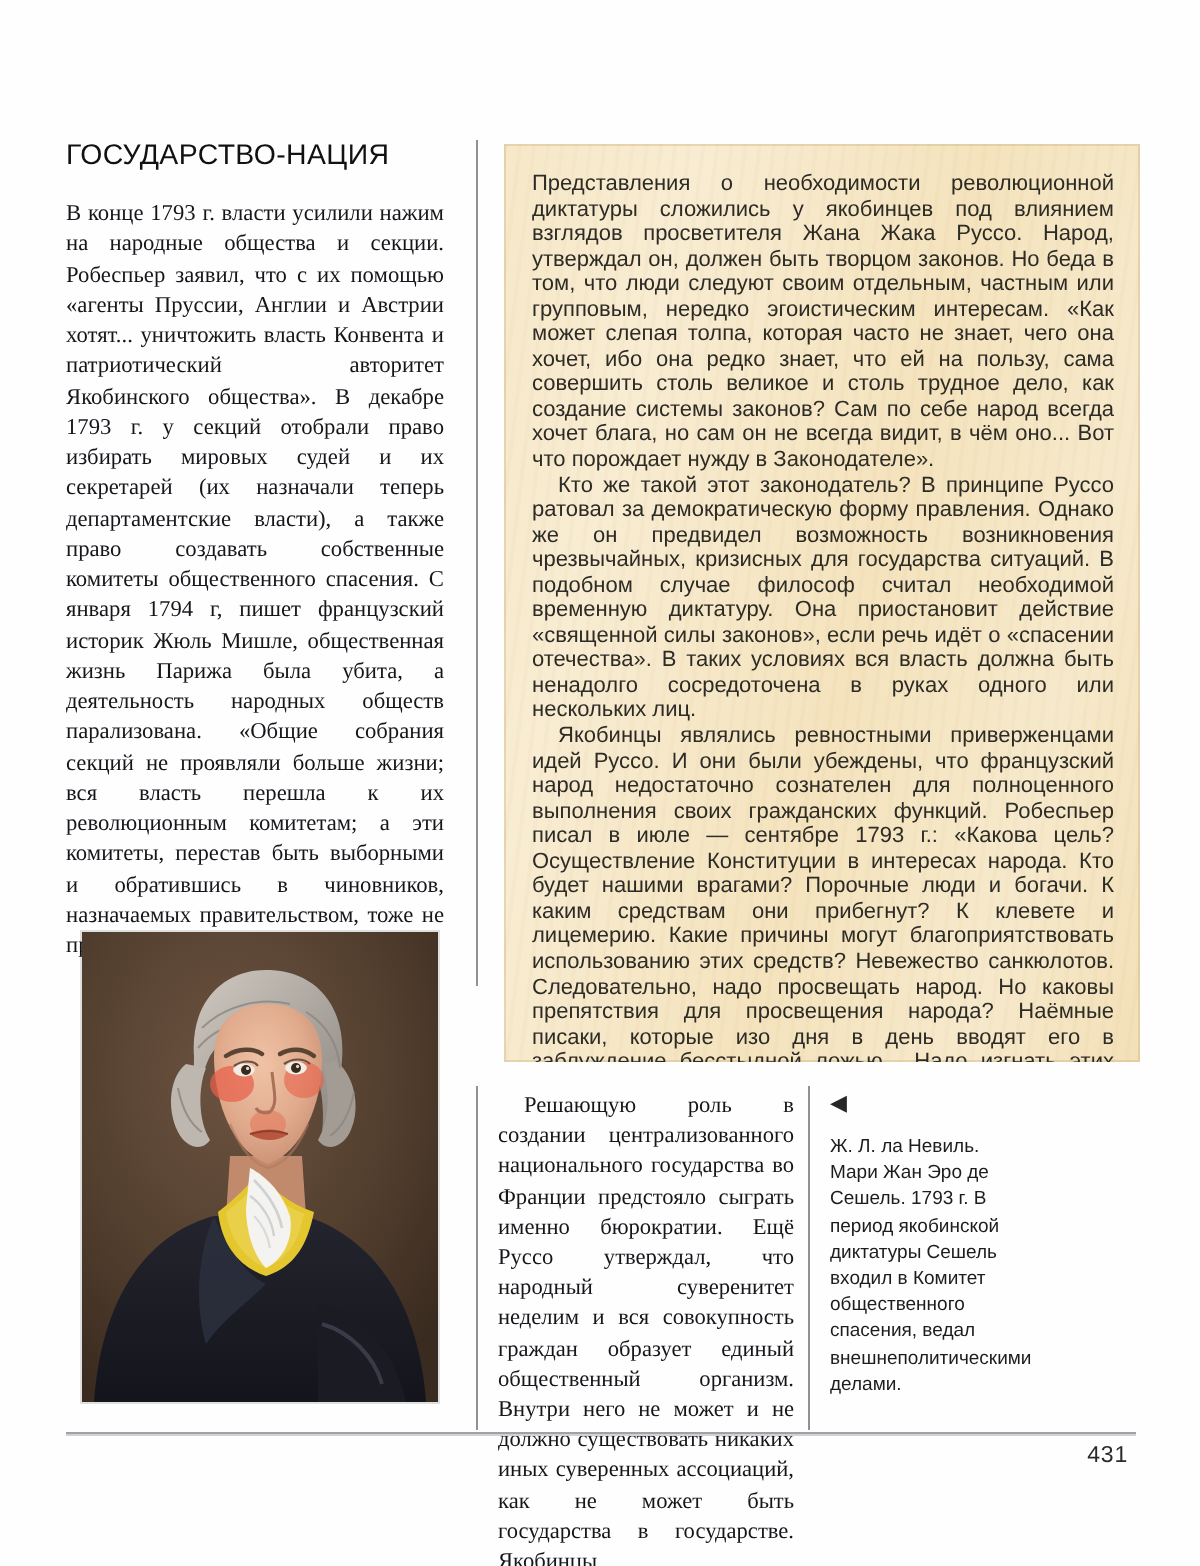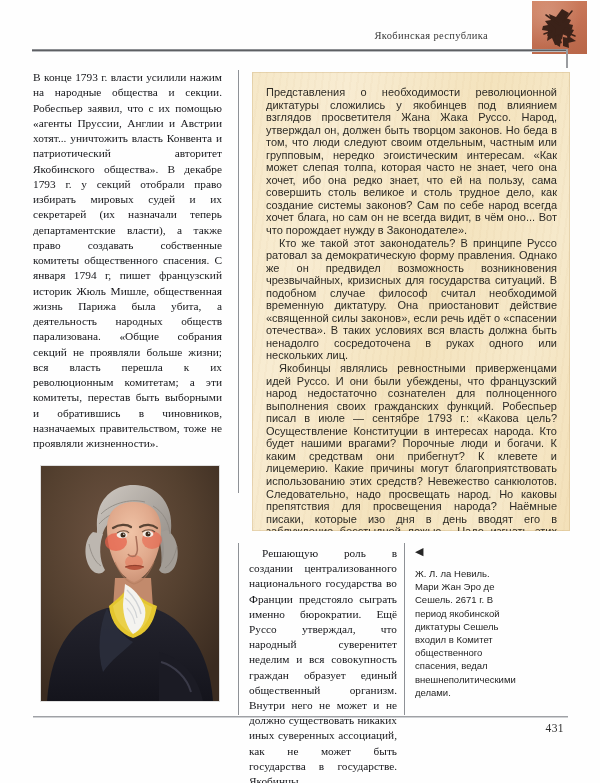--- a/index.html
+++ b/index.html
@@ -223,57 +223,34 @@
     line-height: 13.2px;
     color: #1d1d1d;
     margin: 0;
   }
 
   
   .folio {
     position: absolute;
     right: 36px;
     top: 722px;
-    font-family: Liberation Serif, serif;
+    font-family: Liberation Sans, sans-serif;
     font-size: 11.5px;
     color: #2a2a2a;
     letter-spacing: 0.4px;
   }
 </style>
 </head>
 <body>
 
 <div class="page">
 
-  <div class="header-zone">
-    <div class="running-head">Якобинская республика</div>
-
-    <div class="head-emblem">
-      <svg width="55" height="53" viewBox="0 0 55 53" aria-hidden="true">
-        <g fill="#3b2219">
-          <path d="M30 8 l7 4 -3 5 5 2 -2 4 4 1 -1 4 -6 1 2 5 -5 -1 -1 6 -4 -5 -4 5 -2 -6 -5 2 1 -5 -6 -1 1 -4 5 -1 -3 -4 6 -1 -2 -6 7 3z"></path>
-          <path d="M18 22 l6 6 -2 8 5 -3 3 9 -7 2 -3 -7 -5 3z"></path>
-          <path d="M33 26 l9 3 -4 7 6 4 -8 2 -1 -7 -5 -2z"></path>
-          <path d="M24 34 l5 2 -1 10 -5 -3z"></path>
-          <path d="M31 36 l5 1 1 10 -6 -2z"></path>
-        </g>
-        <g stroke="#3b2219" stroke-width="1.6" fill="none" stroke-linecap="round">
-          <path d="M14 14 L28 24"></path>
-          <path d="M40 10 L31 21"></path>
-          <path d="M12 33 L20 30"></path>
-          <path d="M43 35 L36 32"></path>
-        </g>
-      </svg>
-    </div>
-
-    <div class="rule-top"></div>
-    <div class="rule-drop"></div>
-  </div>
 
   <div class="col-left">
+    <h1 class="section-title">ГОСУДАРСТВО-НАЦИЯ</h1>
     <p class="body-par">В конце 1793 г. власти усилили нажим на народные общества и секции. Робеспьер заявил, что с их помощью «агенты Пруссии, Англии и Австрии хотят... уничтожить власть Конвента и патриотический авторитет Якобинского общества». В декабре 1793 г. у секций отобрали право избирать мировых судей и их секретарей (их назначали теперь департаментские власти), а также право создавать собственные комитеты общественного спасения. С января 1794 г, пишет французский историк Жюль Мишле, общественная жизнь Парижа была убита, а деятельность народных обществ парализована. «Общие собрания секций не проявляли больше жизни; вся власть перешла к их революционным комитетам; а эти комитеты, перестав быть выборными и обратившись в чиновников, назначаемых правительством, тоже не проявляли жизненности».</p>
   </div>
 
   <div class="vrule-1"></div>
   <div class="vrule-2"></div>
   <div class="vrule-3"></div>
 
   <div class="portrait-frame">
     <svg width="178" height="235" viewBox="0 0 178 235" aria-hidden="true">
       <defs>
@@ -364,20 +341,20 @@
 
     </div>
   </aside>
 
   <div class="col-mid">
     <p class="body-par">Решающую роль в создании централизованного национального государства во Франции предстояло сыграть именно бюрократии. Ещё Руссо утверждал, что народный суверенитет неделим и вся совокупность граждан образует единый общественный организм. Внутри него не может и не должно существовать никаких иных суверенных ассоциаций, как не может быть государства в государстве. Якобинцы</p>
   </div>
 
   <div class="col-caption">
     <div class="caption-arrow">◀</div>
-    <p class="caption-text">Ж. Л. ла Невиль. Мари Жан Эро де Сешель. 2671 г. В период якобинской диктатуры Сешель входил в Комитет общественного спасения, ведал внешнеполитическими делами.</p>
+    <p class="caption-text">Ж. Л. ла Невиль. Мари Жан Эро де Сешель. 1793 г. В период якобинской диктатуры Сешель входил в Комитет общественного спасения, ведал внешнеполитическими делами.</p>
   </div>
 
   <div class="rule-bottom"></div>
 
   <div class="folio">431</div>
 
 </div>
 
 </body></html>

